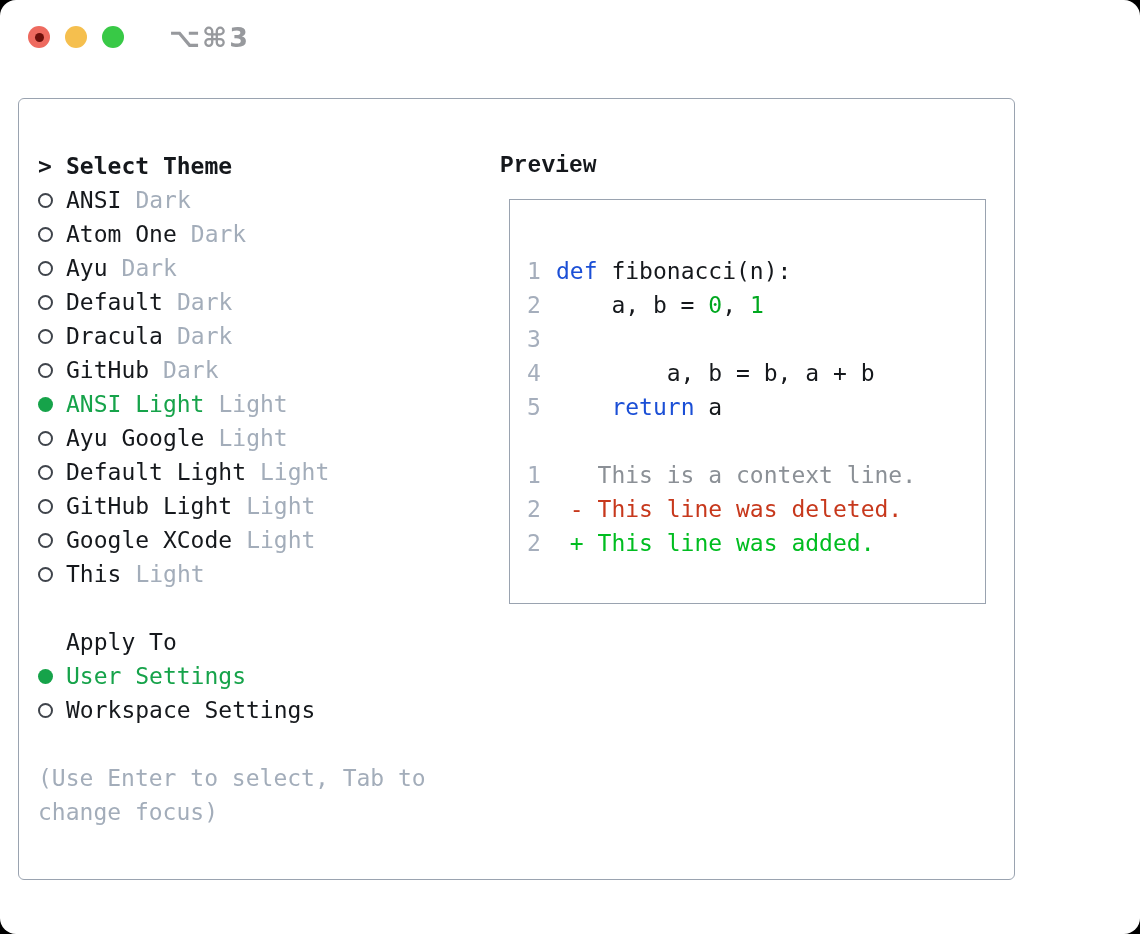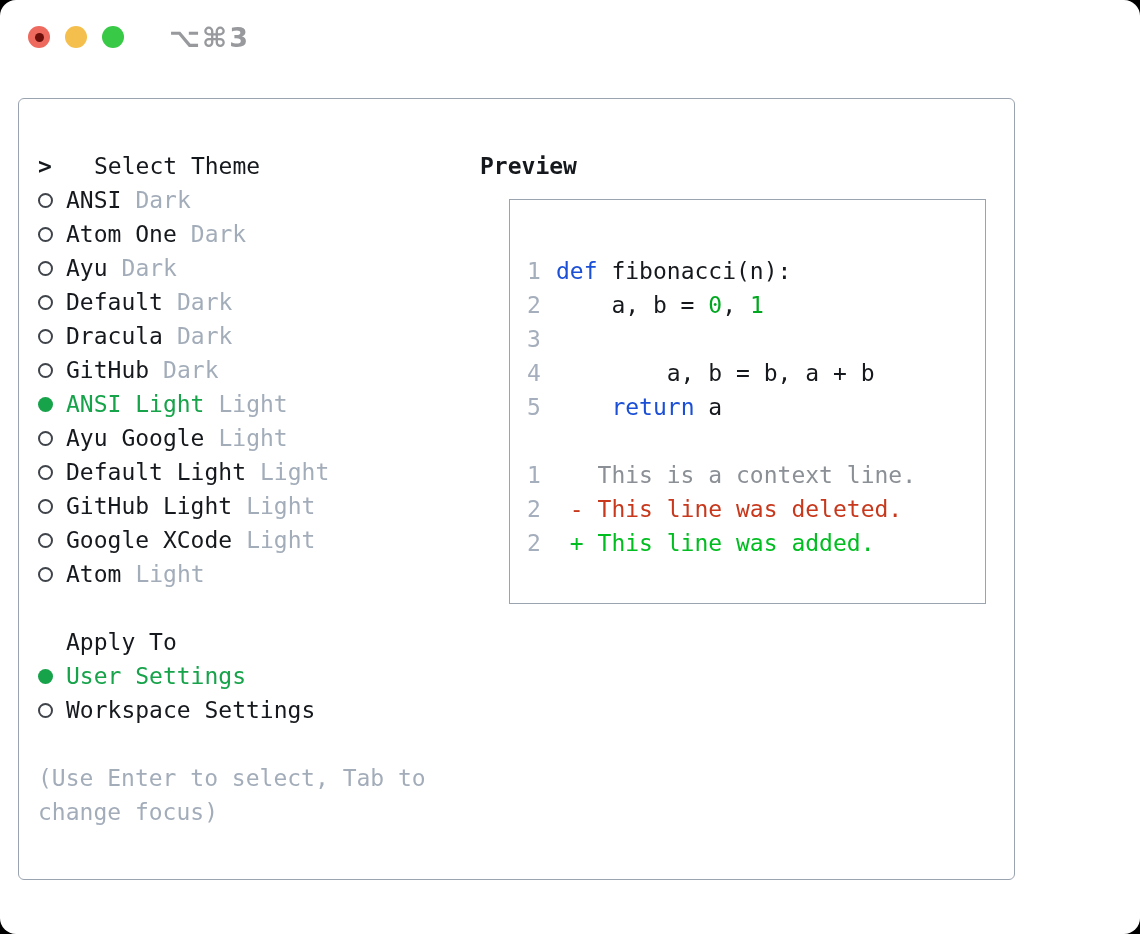--- a/index.html
+++ b/index.html
@@ -71,21 +71,21 @@
     display: flex;
     align-items: center;
     white-space: pre;
   }
   .row.spacer { height: 34px; }
   .cursor {
     width: 28px;
     font-weight: bold;
     color: var(--c-text, #15181c);
   }
-  .heading { font-weight: normal; margin-left: 28px; }
+  .heading { font-weight: bold; }
   .radio-slot { width: 28px; display: flex; align-items: center; }
   .radio {
     width: 15px; height: 15px;
     box-sizing: border-box;
     border-radius: 50%;
     border: 2.5px solid #3f444b;
   }
   .radio.filled { border: none; background: var(--c-green, #16a34a); }
   .theme-row .name { color: var(--c-text, #15181c); }
   .theme-row.selected .name { color: var(--c-green, #16a34a); }
@@ -95,26 +95,27 @@
   .hint {
     margin-top: 34px;
     width: 29ch;
     line-height: 34px;
     color: var(--c-muted, #a3adba);
     white-space: normal;
   }
   
   .preview-heading {
     position: absolute;
-    left: 461px; top: 50px;
+    left: 481px; top: 50px;
     height: 34px;
     display: flex; align-items: center;
     font-size: 23px;
     font-weight: bold;
     color: var(--c-text, #15181c);
+    font-family: Liberation Mono, monospace;
   }
   .preview-box {
     position: absolute;
     left: 490px; top: 100px;
     width: 477px; height: 405px;
     box-sizing: border-box;
     border: 1.5px solid var(--c-border, #9aa3b0);
     background: #fff;
     overflow: hidden;
   }
@@ -163,21 +164,21 @@
           <div class="row theme-row"><span class="radio-slot"><span class="radio"></span></span><span class="name">Atom One</span><span class="variant">Dark</span></div>
           <div class="row theme-row"><span class="radio-slot"><span class="radio"></span></span><span class="name">Ayu</span><span class="variant">Dark</span></div>
           <div class="row theme-row"><span class="radio-slot"><span class="radio"></span></span><span class="name">Default</span><span class="variant">Dark</span></div>
           <div class="row theme-row"><span class="radio-slot"><span class="radio"></span></span><span class="name">Dracula</span><span class="variant">Dark</span></div>
           <div class="row theme-row"><span class="radio-slot"><span class="radio"></span></span><span class="name">GitHub</span><span class="variant">Dark</span></div>
           <div class="row theme-row selected"><span class="radio-slot"><span class="radio filled"></span></span><span class="name">ANSI Light</span><span class="variant">Light</span></div>
           <div class="row theme-row"><span class="radio-slot"><span class="radio"></span></span><span class="name">Ayu Google</span><span class="variant">Light</span></div>
           <div class="row theme-row"><span class="radio-slot"><span class="radio"></span></span><span class="name">Default Light</span><span class="variant">Light</span></div>
           <div class="row theme-row"><span class="radio-slot"><span class="radio"></span></span><span class="name">GitHub Light</span><span class="variant">Light</span></div>
           <div class="row theme-row"><span class="radio-slot"><span class="radio"></span></span><span class="name">Google XCode</span><span class="variant">Light</span></div>
-          <div class="row theme-row"><span class="radio-slot"><span class="radio"></span></span><span class="name">Atom</span><span class="variant">Light</span></div>
+          <div class="row theme-row"><span class="radio-slot"><span class="radio"></span></span><span class="name">This</span><span class="variant">Light</span></div>
         </div>
 
       <div class="row spacer"></div>
 
       <div class="row apply-heading">
         <span>Apply To</span>
       </div>
 
       <div>
           <div class="row apply-row selected"><span class="radio-slot"><span class="radio filled"></span></span><span class="name">User Settings</span></div>

